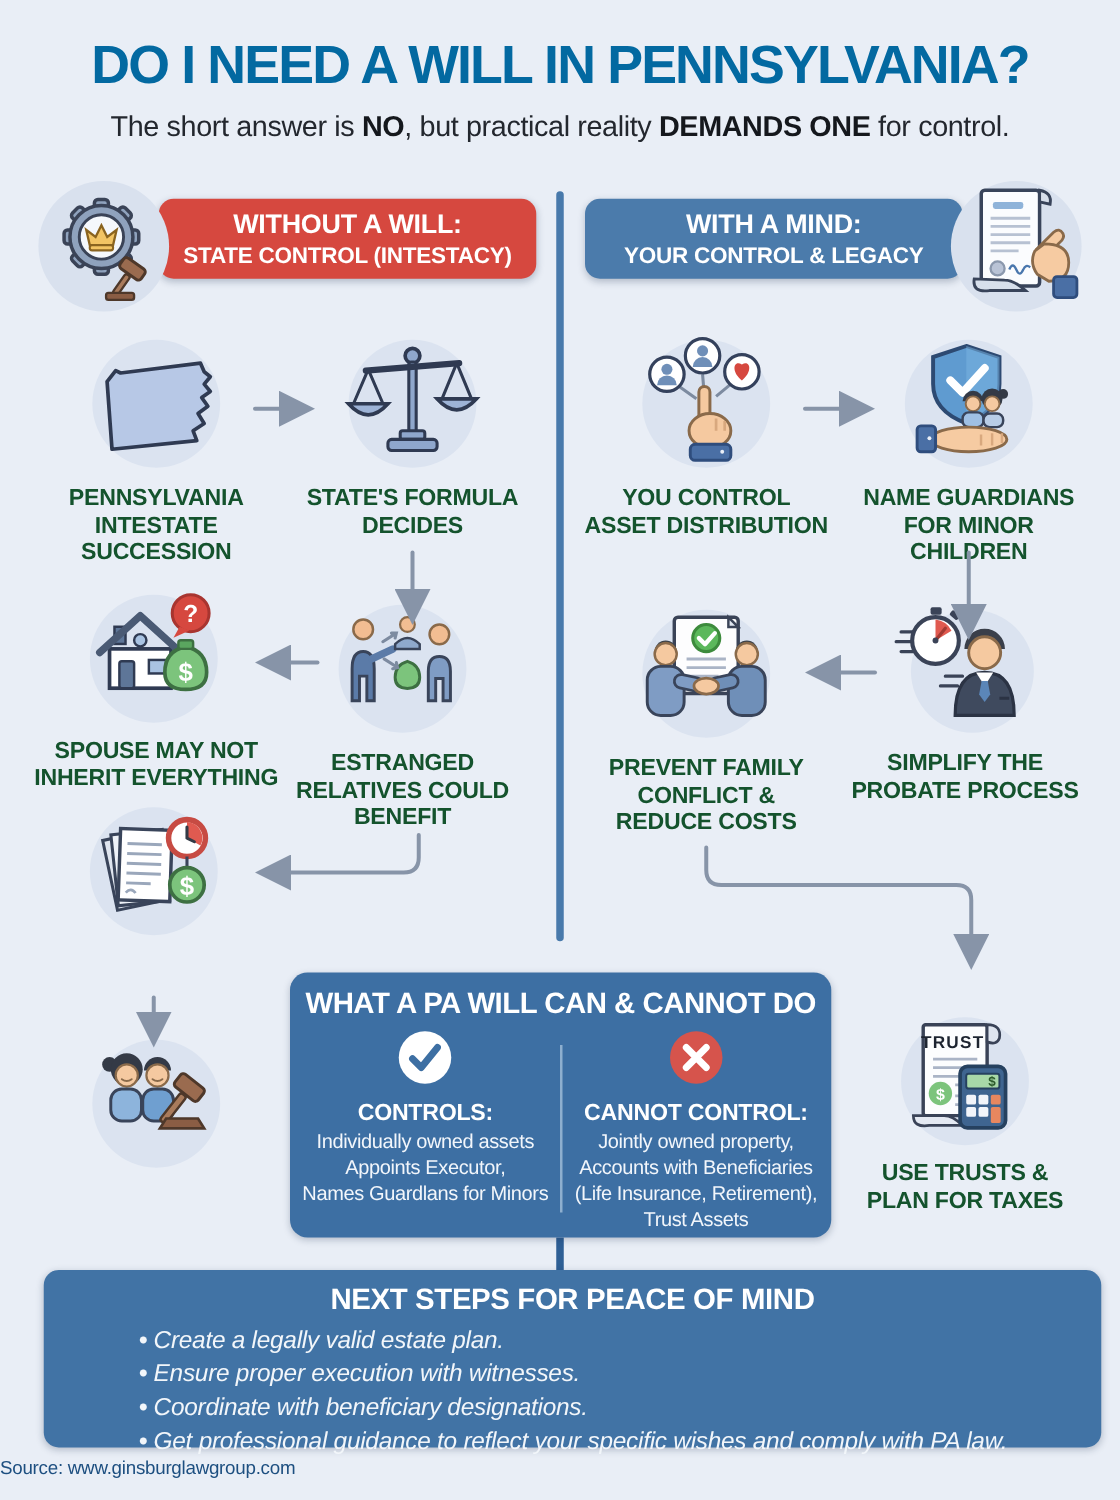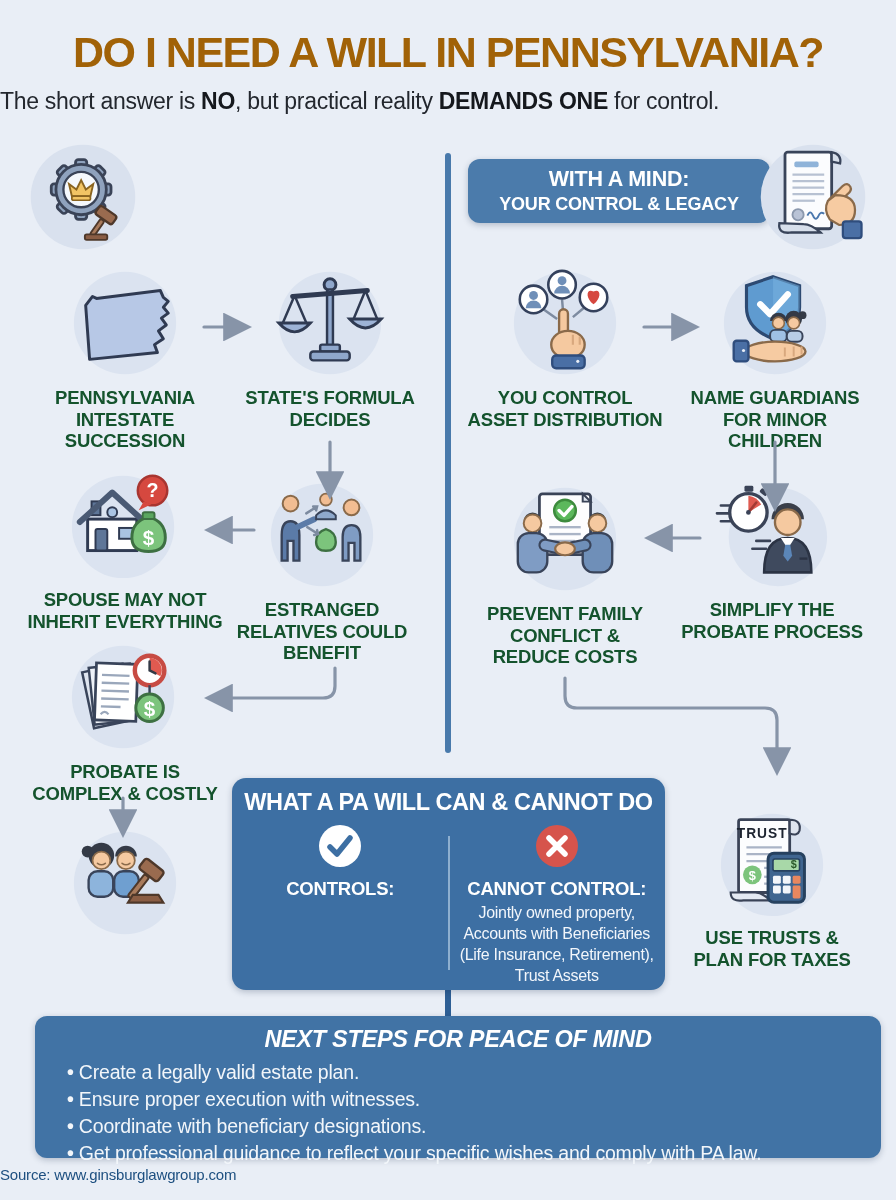--- a/index.html
+++ b/index.html
@@ -1,22 +1,22 @@
 <!DOCTYPE html>
 <html><head>
 <meta charset="utf-8">
 <style>
   html,body{margin:0;padding:0;}
   body{font-family:"Liberation Sans","DejaVu Sans",sans-serif;}
   .canvas{position:relative;width:896px;height:1200px;background:#e9eef6;overflow:hidden;}
 
   
   .title{position:absolute;top:28px;left:0;width:896px;text-align:center;
-         font-size:43px;font-weight:bold;letter-spacing:-1.5px;color:#a16207;}
-  .subtitle{position:absolute;top:88px;left:0;width:896px;
+         font-size:43px;font-weight:bold;letter-spacing:-1.5px;color:#0369a1;}
+  .subtitle{position:absolute;top:88px;left:0;width:896px;text-align:center;
             font-size:23px;color:#23272e;letter-spacing:-0.3px;}
   .subtitle b{color:#15181d;}
 
   
   .banner{position:absolute;top:159px;width:302px;height:64px;border-radius:12px;
           display:flex;flex-direction:column;justify-content:center;align-items:center;
           color:#fff;box-shadow:0 2px 6px rgba(20,40,70,.25);z-index:1;}
   .banner .l1{font-size:21.5px;font-weight:bold;letter-spacing:-0.2px;}
   .banner .l2{font-size:18px;font-weight:bold;letter-spacing:-0.2px;margin-top:2px;}
   .banner-left{left:127px;background:#d6483f;}
@@ -46,39 +46,43 @@
   .pa-cols{display:flex;margin-top:7px;}
   .pa-col{flex:1;text-align:center;padding:0 6px;}
   .pa-badge{width:46px;height:46px;margin:0 auto;}
   .pa-h{font-size:18.5px;font-weight:bold;margin-top:5px;letter-spacing:-0.2px;}
   .pa-body{font-size:16px;line-height:1.32;margin-top:2px;white-space:pre-line;letter-spacing:-0.3px;color:#f2f6fb;}
   .pa-div{position:absolute;left:216px;top:58px;width:2px;height:134px;background:#a9c4de;opacity:.75;}
 
   
   .ns-box{position:absolute;left:35px;top:1016px;width:846px;height:142px;border-radius:12px;
           background:#4173a5;color:#fff;box-shadow:0 2px 6px rgba(20,40,70,.25);}
-  .ns-title{margin-top:10px;text-align:center;font-size:23.5px;font-weight:bold;letter-spacing:-0.3px;font-style:italic;}
-  .ns-list{margin:6px 0 0 0;padding:0 20px 0 32px;list-style:none;}
+  .ns-title{margin-top:10px;text-align:center;font-size:23.5px;font-weight:bold;letter-spacing:-0.3px;}
+  .ns-list{margin:6px 0 0 0;padding:0 20px 0 76px;list-style:none;font-style:italic;}
   .ns-list li{font-size:19.5px;line-height:1.38;color:#f2f6fa;letter-spacing:-0.2px;}
   .ns-list li::before{content:"•  ";font-weight:bold;}
 
   .source{position:absolute;top:1166px;left:0;width:896px;text-align:left;
           font-size:15px;color:#1d4f80;letter-spacing:-0.2px;}
 </style>
 </head>
 <body>
 
 <div class="canvas">
 
   <div class="title">DO I NEED A WILL IN PENNSYLVANIA?</div>
   <div class="subtitle"><span>The short answer is </span><b>NO</b><span>, but practical reality </span><b>DEMANDS ONE</b><span> for control.</span></div>
 
   <div class="divider"></div>
   <div class="connector"></div>
 
+  <div class="banner banner-left">
+    <div class="l1">WITHOUT A WILL:</div>
+    <div class="l2">STATE CONTROL (INTESTACY)</div>
+  </div>
   <svg class="banner-badge badge-left" viewBox="0 0 120 120">
     <circle cx="60" cy="60" r="56" fill="#d9e1ee"></circle>
     <g fill="#8fa2bd" stroke="#3a4357" stroke-width="3">
       <rect x="52" y="20" width="12" height="14" rx="3" transform="rotate(0 58 52)"></rect>
       <rect x="52" y="20" width="12" height="14" rx="3" transform="rotate(45 58 52)"></rect>
       <rect x="52" y="20" width="12" height="14" rx="3" transform="rotate(90 58 52)"></rect>
       <rect x="52" y="20" width="12" height="14" rx="3" transform="rotate(135 58 52)"></rect>
       <rect x="52" y="20" width="12" height="14" rx="3" transform="rotate(180 58 52)"></rect>
       <rect x="52" y="20" width="12" height="14" rx="3" transform="rotate(225 58 52)"></rect>
       <rect x="52" y="20" width="12" height="14" rx="3" transform="rotate(270 58 52)"></rect>
@@ -201,22 +205,20 @@
         </g>
         <path d="M36 78 q4 -5 8 0" fill="none" stroke="#9aa7bb" stroke-width="2.2"></path>
       </g>
       <circle cx="85" cy="33" r="15" fill="#ffffff" stroke="#c74b43" stroke-width="4.5"></circle>
       <path d="M85 33 L85 20 A13 13 0 0 1 96 39 Z" fill="#e05a50"></path>
       <path d="M85 33 L85 24 M85 33 L91 36" stroke="#333a46" stroke-width="2.5" stroke-linecap="round"></path>
       <line x1="85" y1="48" x2="85" y2="57" stroke="#39445a" stroke-width="2.5"></line>
       <circle cx="85" cy="71" r="14" fill="#7cc47c" stroke="#3d7042" stroke-width="3"></circle>
       <text x="85" y="79" text-anchor="middle" font-size="21" font-weight="bold" fill="#ffffff">$</text>
     </svg>
-    <div class="lbl">PROBATE IS
-COMPLEX &amp; COSTLY</div>
   </div>
 
   <div class="step" style="left:25px;top:824px">
     <svg viewBox="0 0 120 120">
       <circle cx="60" cy="60" r="52" fill="#dbe3f0"></circle>
       <circle cx="22" cy="28" r="6" fill="#343a46"></circle>
       <circle cx="36" cy="32" r="13" fill="#343a46"></circle>
       <circle cx="36" cy="37" r="9" fill="#f5c9a0" stroke="#8a6a4a" stroke-width="1.8"></circle>
       <path d="M32 40 q4 3 8 0" fill="none" stroke="#8a6a4a" stroke-width="1.6" stroke-linecap="round"></path>
       <path d="M50 33 a11 11 0 0 1 22 0 Z" fill="#343a46"></path>
@@ -380,20 +382,23 @@
   <div class="pa-box">
     <div class="pa-title">WHAT A PA WILL CAN &amp; CANNOT DO</div>
     <div class="pa-div"></div>
     <div class="pa-cols">
       <div class="pa-col">
         <svg class="pa-badge" viewBox="0 0 46 46">
           <circle cx="23" cy="23" r="21" fill="#ffffff"></circle>
           <path d="M13 24 L20 31 L33 15" fill="none" stroke="#3d6fa3" stroke-width="5.5" stroke-linecap="round" stroke-linejoin="round"></path>
         </svg>
         <div class="pa-h">CONTROLS:</div>
+        <div class="pa-body">Individually owned assets
+Appoints Executor,
+Names Guardlans for Minors</div>
       </div>
       <div class="pa-col">
         <svg class="pa-badge" viewBox="0 0 46 46">
           <circle cx="23" cy="23" r="21" fill="#d6544c"></circle>
           <path d="M15 15 L31 31 M31 15 L15 31" stroke="#ffffff" stroke-width="5.5" stroke-linecap="round"></path>
         </svg>
         <div class="pa-h">CANNOT CONTROL:</div>
         <div class="pa-body">Jointly owned property,
 Accounts with Beneficiaries
 (Life Insurance, Retirement),

